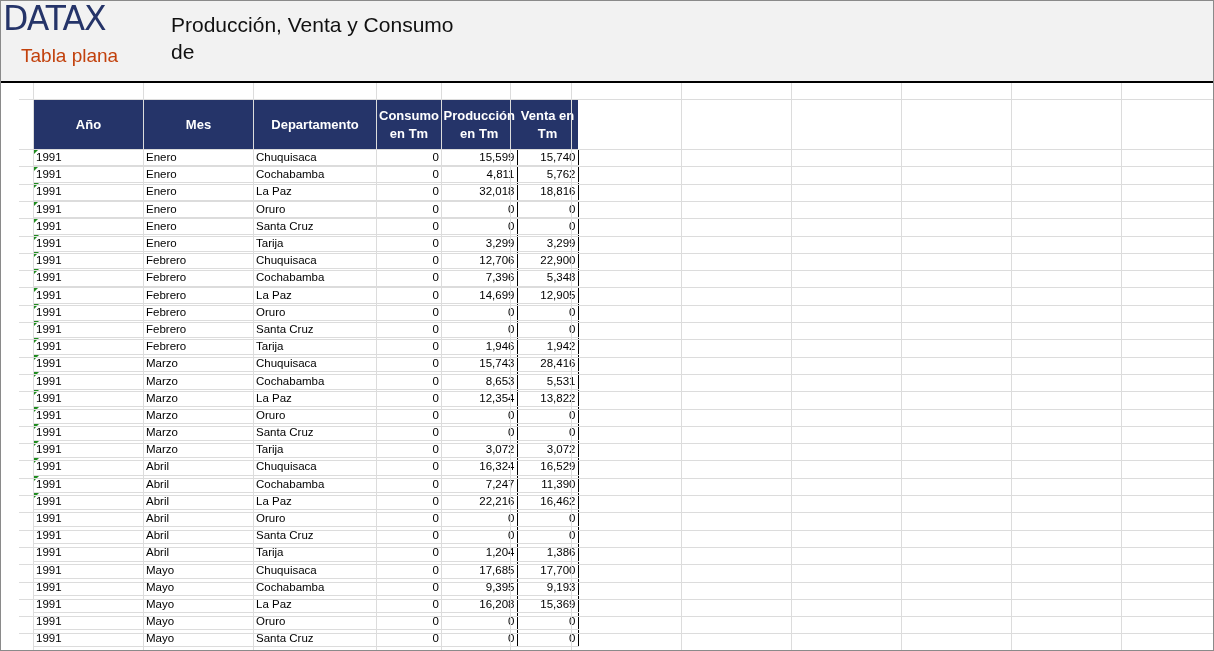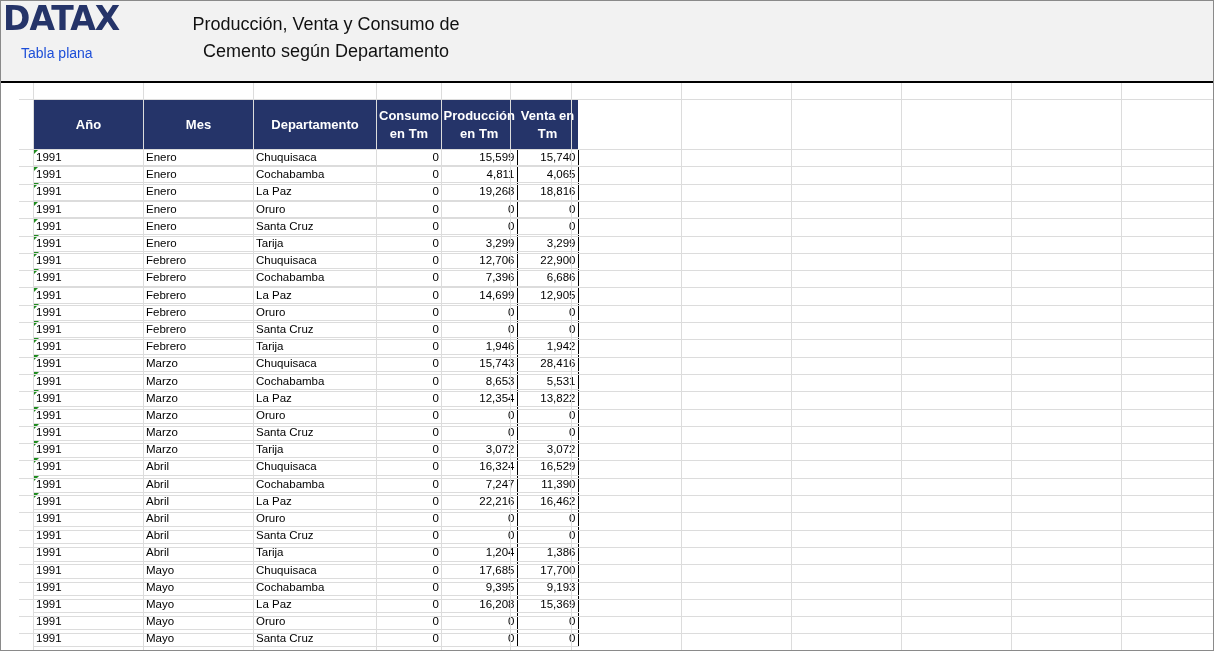--- a/index.html
+++ b/index.html
@@ -1,41 +1,40 @@
 <!DOCTYPE html>
 <html><head>
 <meta charset="utf-8">
 <style>
   html, body { margin:0; padding:0; }
   body { width:1214px; height:651px; overflow:hidden; background:#fff; position:relative; font-family:"Liberation Sans", sans-serif; }
   .frame { position:absolute; left:0; top:0; width:1212px; height:649px; border:1px solid #8a8a8a; overflow:hidden; }
   .header { position:absolute; left:0; top:0; width:1212px; height:80px; background:#f2f2f2; border-bottom:2px solid #000; }
-  .logo { position:absolute; left:2px; top:-2px; font-family:"DejaVu Sans", sans-serif; font-weight:bold; font-size:33px; color:#253469; letter-spacing:-1px; }
-  .subtitle { position:absolute; left:20px; top:44px; font-size:14px; color:#1d4ed8; }
-  .title { position:absolute; left:170px; top:10px; width:310px; text-align:center; font-size:18px; line-height:27px; color:#111; }
+  .logo { position:absolute; left:2px; top:-2px; font-family:"DejaVu Sans", sans-serif; font-weight:normal; font-size:33px; color:#253469; letter-spacing:-1px; }
+  .subtitle { position:absolute; left:20px; top:44px; font-size:19px; color:#c2410c; }
+  .title { position:absolute; left:170px; top:10px; width:310px; font-size:21px; line-height:27px; color:#111; }
   .grid { position:absolute; left:18px; top:82px; width:1212px; height:567px; }
   .vline { position:absolute; top:0; bottom:0; width:1px; background:#dcdcdc; }
   .hline { position:absolute; left:0; right:0; height:1px; background:#dcdcdc; }
   table.data { position:absolute; left:14px; top:17px; border-collapse:collapse; font-size:11.5px; table-layout:fixed; }
   table.data th { background:#253469; color:#fff; font-weight:bold; font-size:13px; height:49px; padding:0 2px; line-height:18px; }
   table.data td { height:16.2px; padding:0 2px; border-left:1px solid #000; border-right:1px solid #000; border-bottom:1px solid #dcdcdc; white-space:nowrap; line-height:16px; color:#000; }
   td.num { text-align:right; }
   td.flag { position:relative; }
   td.flag::before { content:""; position:absolute; left:0; top:0; width:0; height:0; border-top:5px solid #1e8b1e; border-right:5px solid transparent; }
 </style>
 </head>
 <body>
 
 <div class="frame">
   <div class="header">
     <div class="logo">DATAX</div>
     <div class="subtitle">Tabla plana</div>
     <div class="title">
       <div>Producción, Venta y Consumo de</div>
-      <div>Cemento según Departamento</div>
     </div>
   </div>
 
   <div class="grid" id="grid">
     <table class="data">
       <colgroup>
         <col style="width:110px">
           <col style="width:110px">
           <col style="width:123px">
         <col style="width:65px">
@@ -60,28 +59,28 @@
             <td class="num">0</td>
             <td class="num">15,599</td>
             <td class="num">15,740</td>
           </tr>
           <tr>
             <td class="flag">1991</td>
             <td>Enero</td>
             <td>Cochabamba</td>
             <td class="num">0</td>
             <td class="num">4,811</td>
-            <td class="num">4,065</td>
-          </tr>
-          <tr>
-            <td class="flag">1991</td>
-            <td>Enero</td>
-            <td>La Paz</td>
-            <td class="num">0</td>
-            <td class="num">19,268</td>
+            <td class="num">5,762</td>
+          </tr>
+          <tr>
+            <td class="flag">1991</td>
+            <td>Enero</td>
+            <td>La Paz</td>
+            <td class="num">0</td>
+            <td class="num">32,018</td>
             <td class="num">18,816</td>
           </tr>
           <tr>
             <td class="flag">1991</td>
             <td>Enero</td>
             <td>Oruro</td>
             <td class="num">0</td>
             <td class="num">0</td>
             <td class="num">0</td>
           </tr>
@@ -108,21 +107,21 @@
             <td class="num">0</td>
             <td class="num">12,706</td>
             <td class="num">22,900</td>
           </tr>
           <tr>
             <td class="flag">1991</td>
             <td>Febrero</td>
             <td>Cochabamba</td>
             <td class="num">0</td>
             <td class="num">7,396</td>
-            <td class="num">6,686</td>
+            <td class="num">5,348</td>
           </tr>
           <tr>
             <td class="flag">1991</td>
             <td>Febrero</td>
             <td>La Paz</td>
             <td class="num">0</td>
             <td class="num">14,699</td>
             <td class="num">12,905</td>
           </tr>
           <tr>

